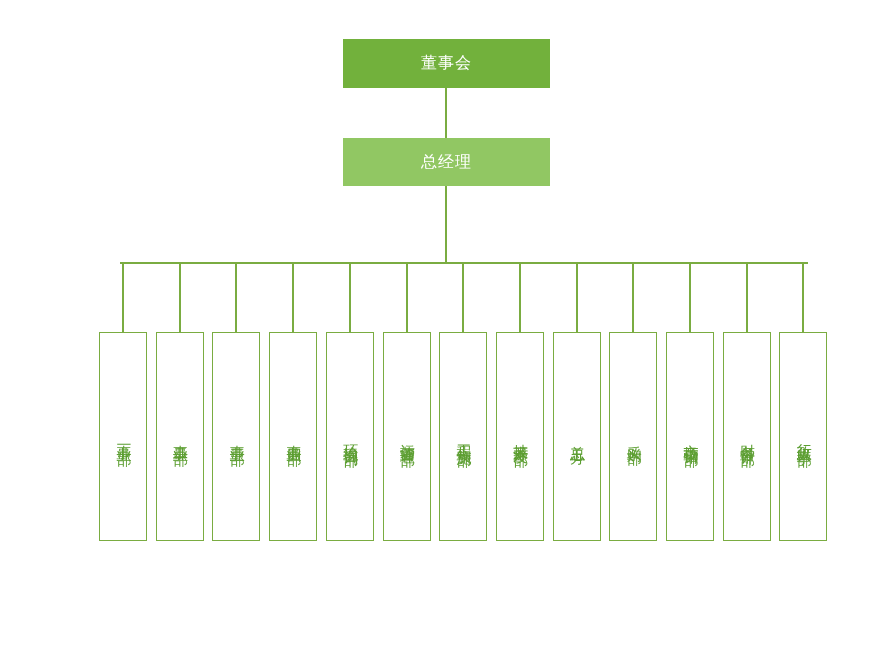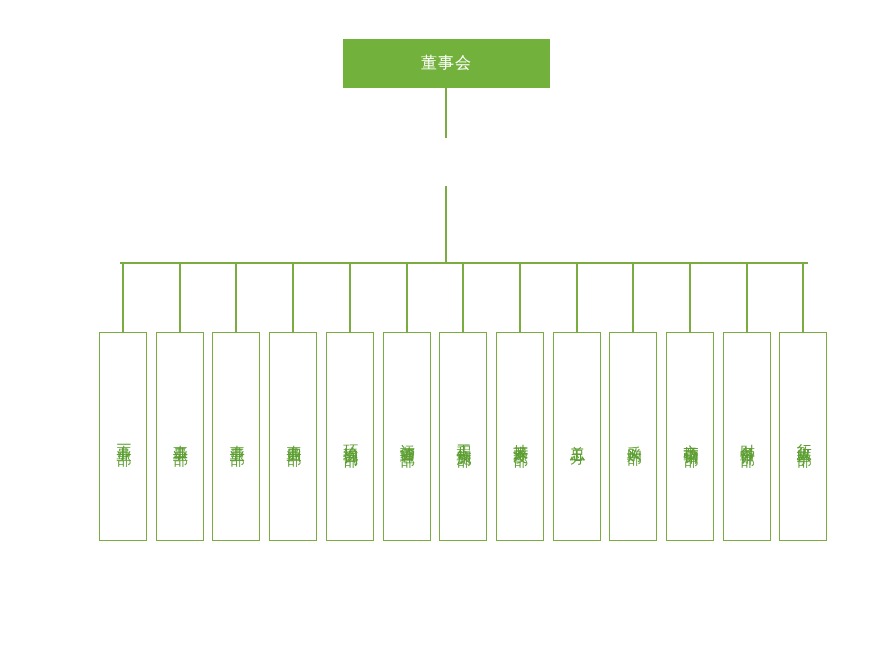--- a/index.html
+++ b/index.html
@@ -117,20 +117,23 @@
 <body>
 
 <div id="chart-root">
 
   <div id="box-board" class="exec-box">
     <span>董事会</span>
   </div>
 
   <div id="conn-board-gm" class="conn conn-v"></div>
 
+  <div id="box-gm" class="exec-box">
+    <span>总经理</span>
+  </div>
 
   <div id="conn-gm-bus" class="conn conn-v"></div>
   <div id="conn-bus" class="conn conn-h"></div>
 
   <div id="dept-row">
       <div class="dept-unit" style="left: 0px;">
         <div class="dept-drop"></div>
         <div class="dept-box">
           <span class="dept-label">事业一部</span>
         </div>

